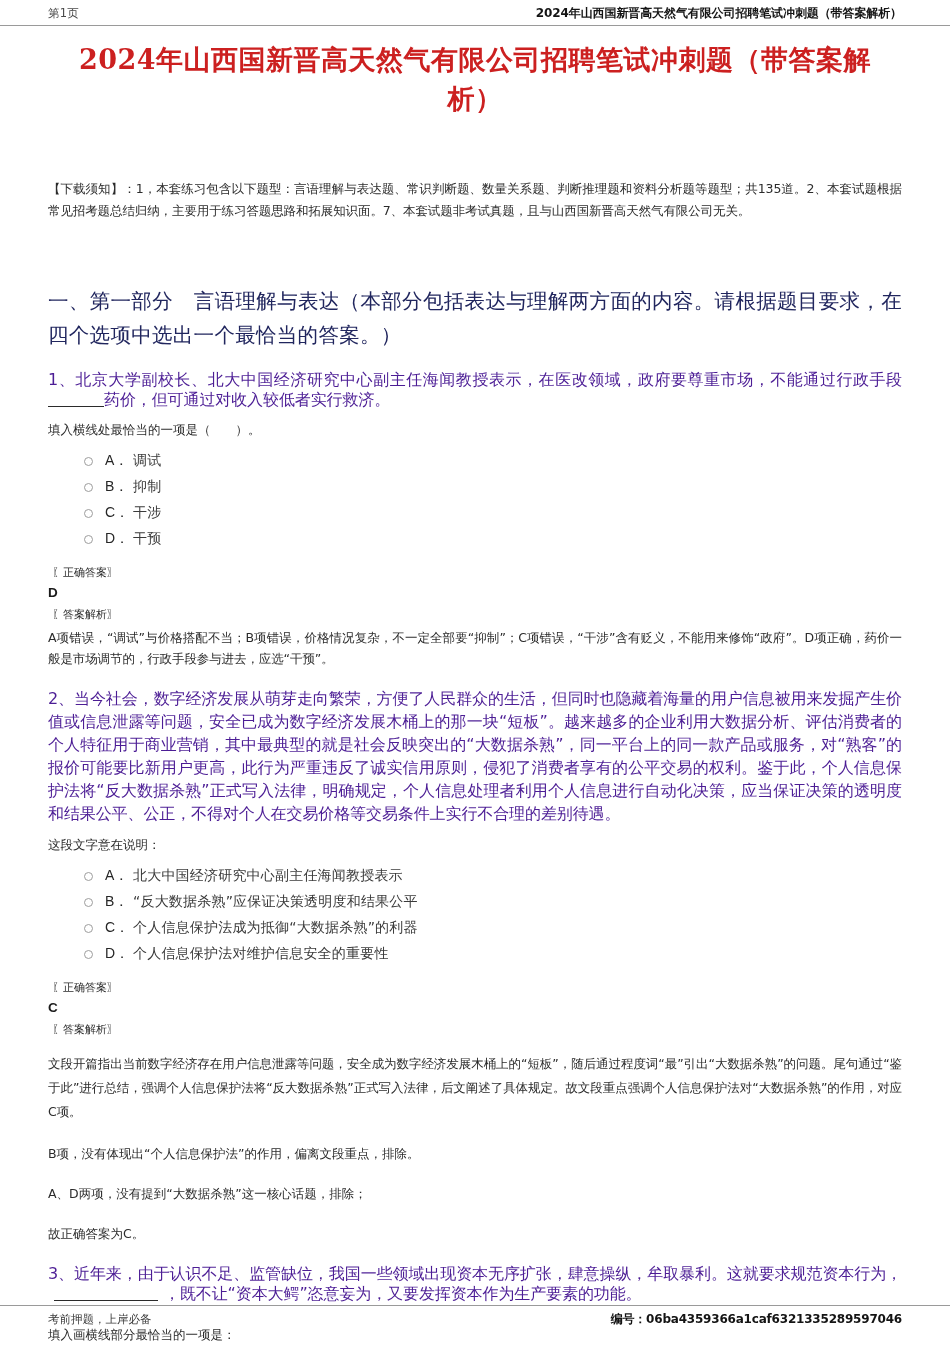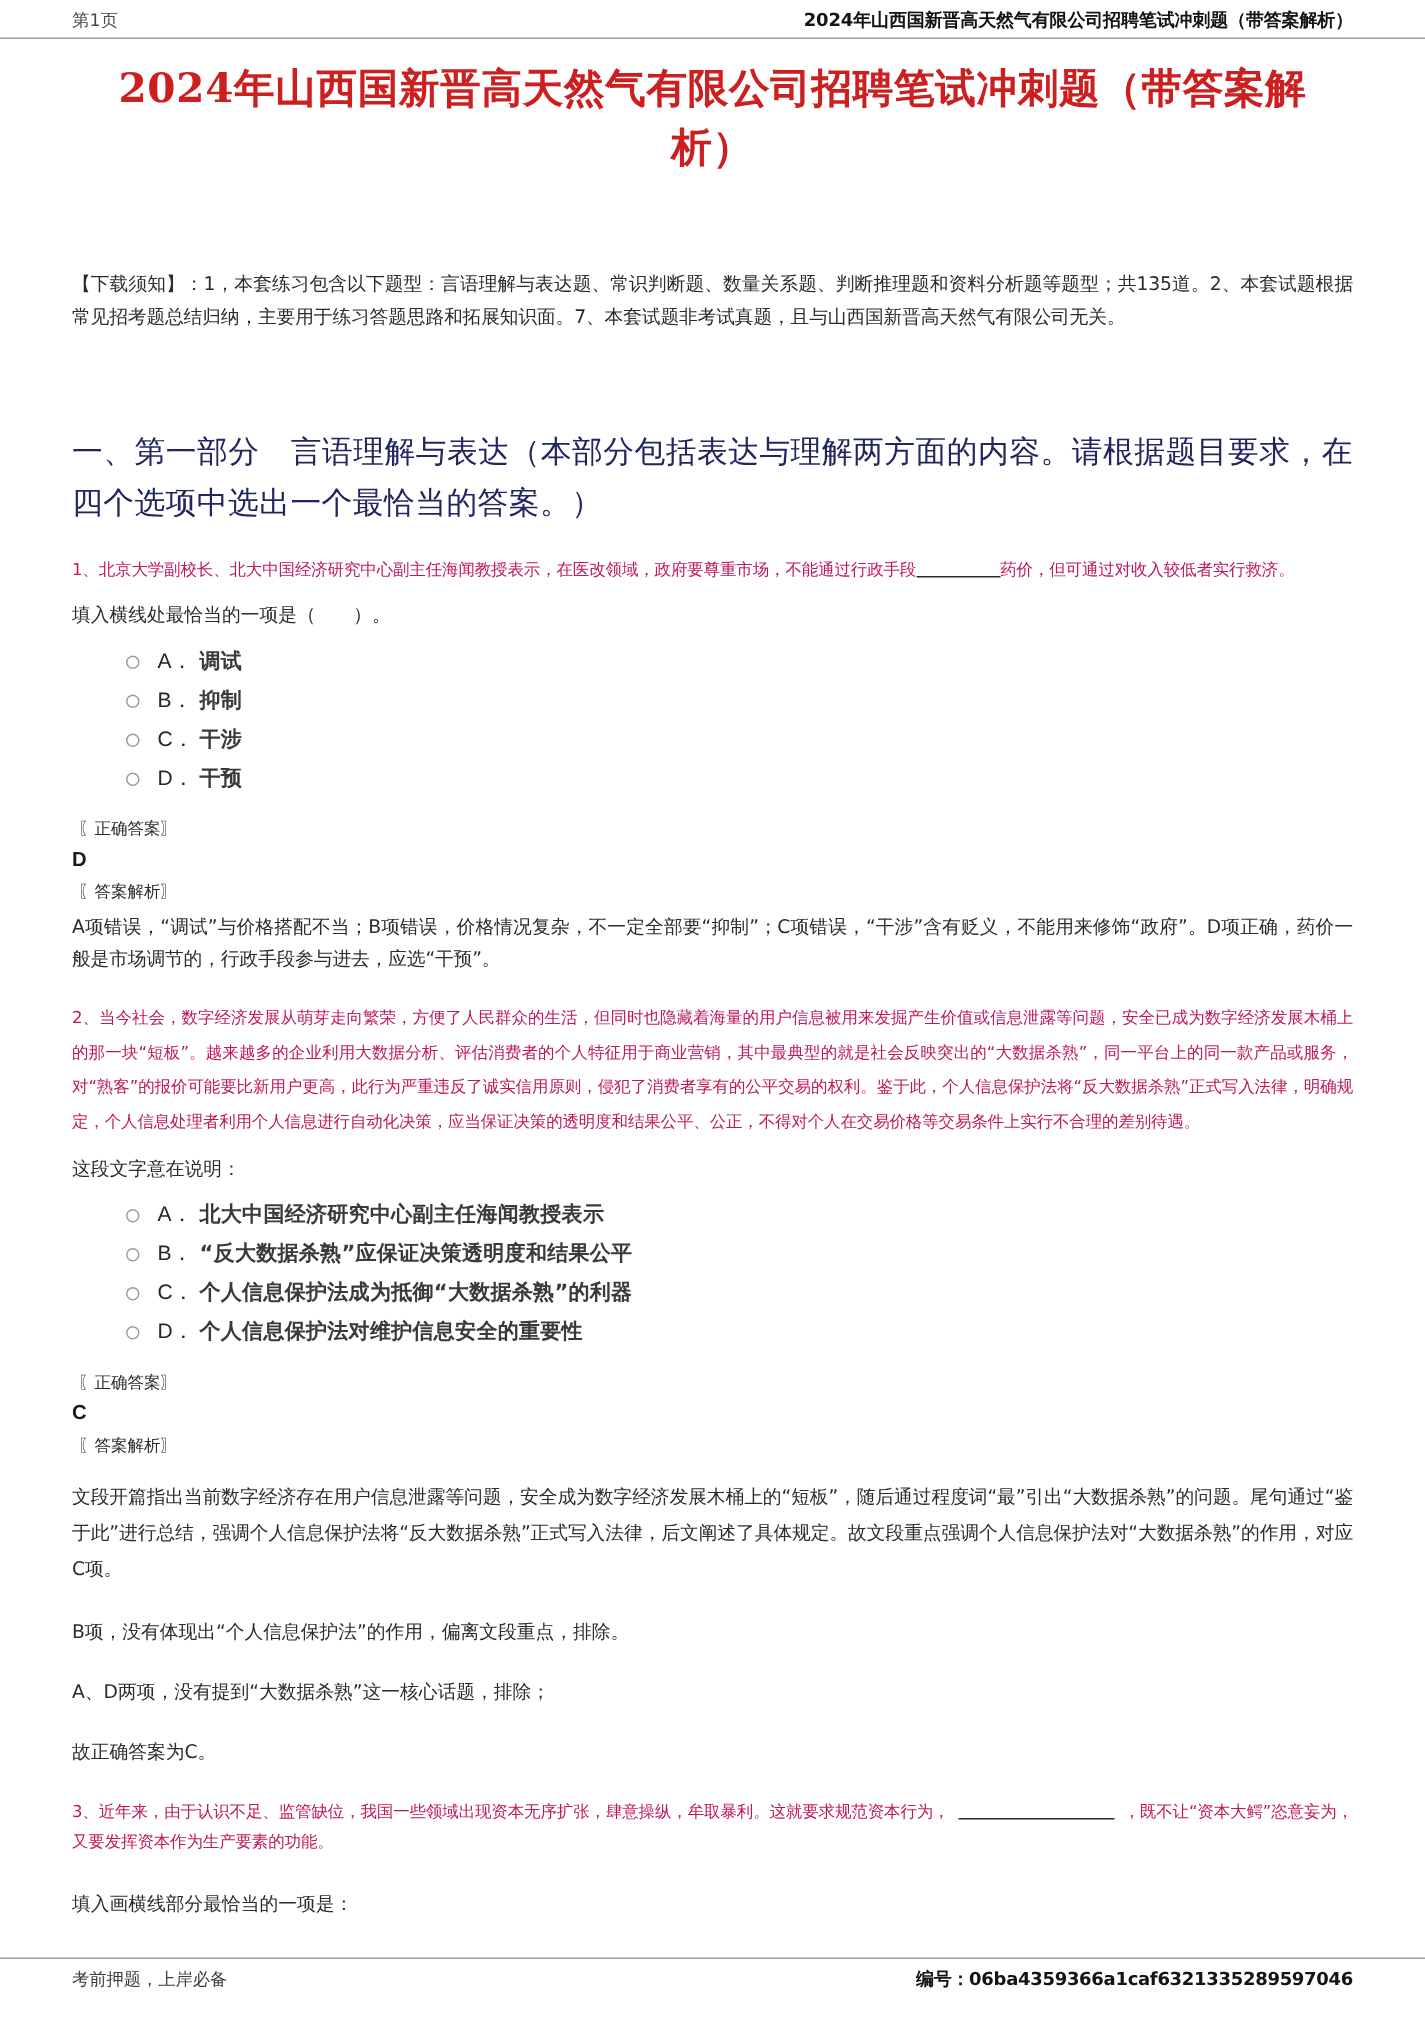--- a/index.html
+++ b/index.html
@@ -87,23 +87,23 @@
     color: #21265e;
     font-weight: 500;
     letter-spacing: 0.3px;
     text-align: justify;
     font-family: "DejaVu Serif", "Liberation Serif", serif;
   }
 
   .q-block { margin-top: 18px; }
 
   .q-stem {
-    font-size: 11px;
+    font-size: 16px;
     line-height: 20px;
-    color: #be185d;
+    color: #4c1d95;
     text-align: justify;
     letter-spacing: -0.1px;
   }
   .q-stem.wide { line-height: 23px; }
 
   .blank-inline {
     display: inline-block;
     border-bottom: 1px solid #2b2b2b;
     width: 56px;
     height: 12px;
@@ -144,21 +144,20 @@
     font-family: "Liberation Sans", sans-serif;
     font-size: 14px;
     color: #262626;
     width: 28px;
     flex: none;
   }
   .opt-text {
     font-size: 14px;
     color: #3a3a3a;
     letter-spacing: 0.2px;
-    font-weight: bold;
   }
 
   .ans-label {
     font-size: 11px;
     line-height: 21px;
     color: #2b2b2b;
     margin-top: 10px;
     padding-left: 4px;
   }
   .ans-value {

